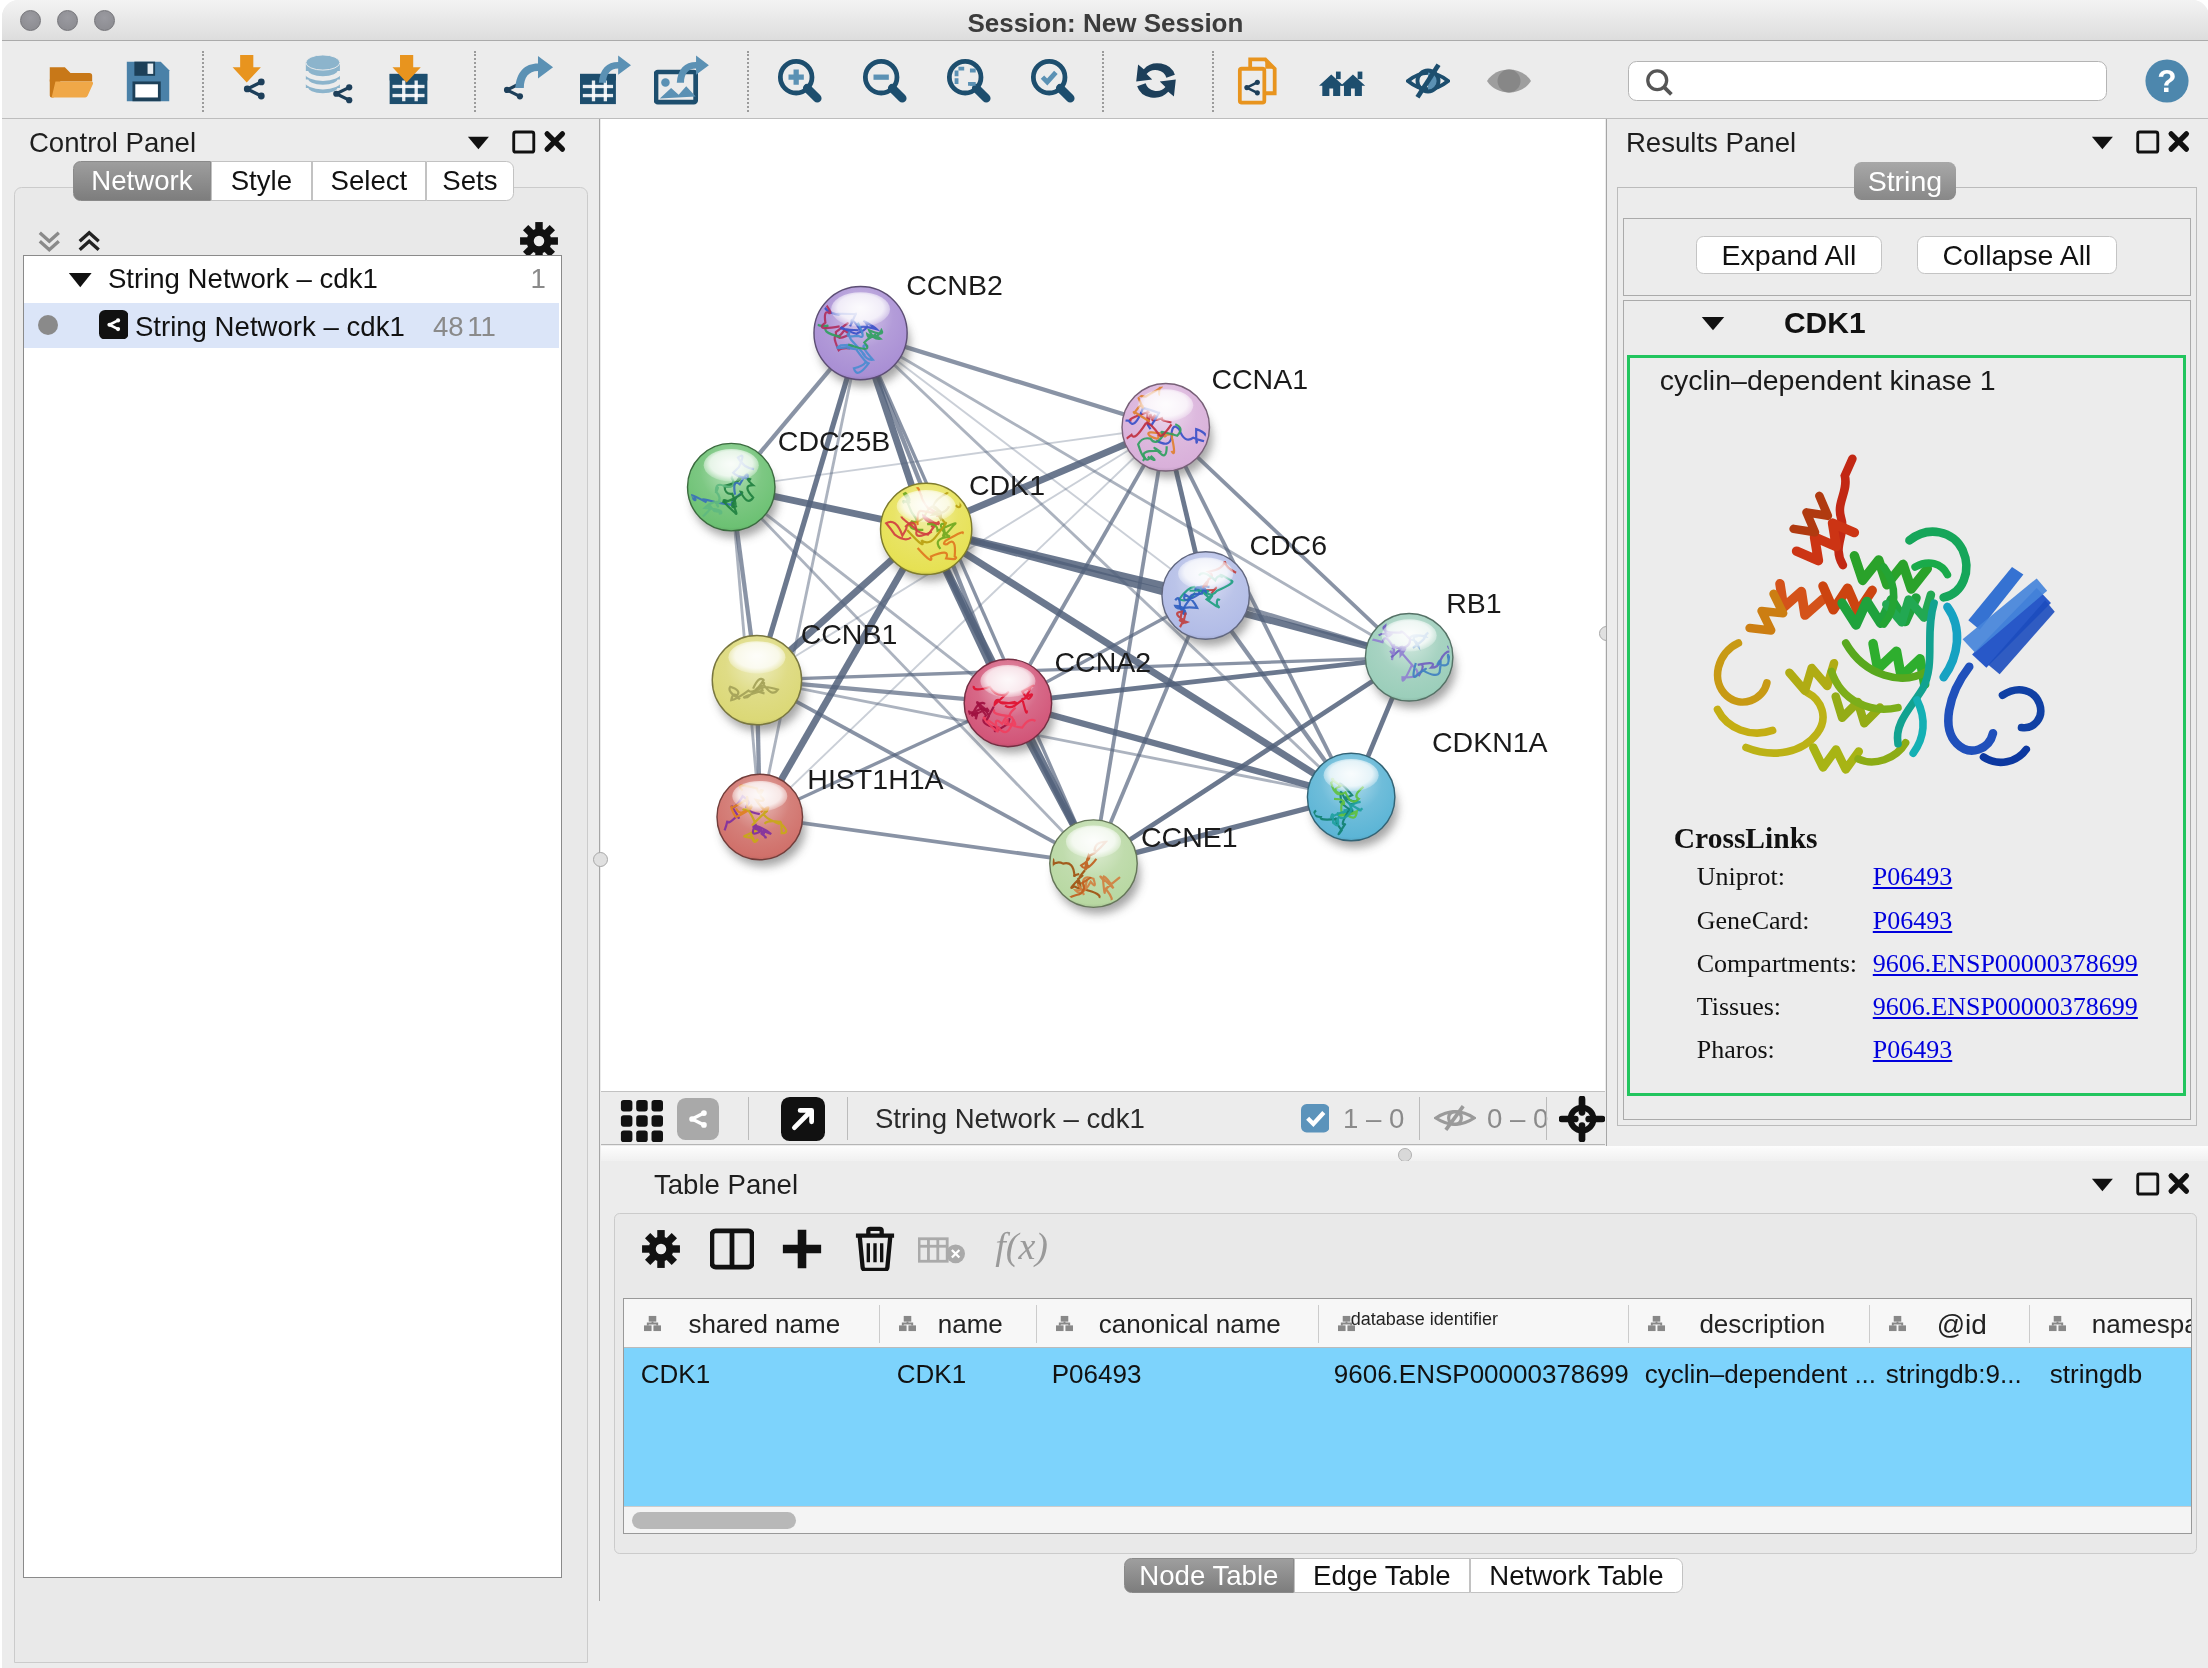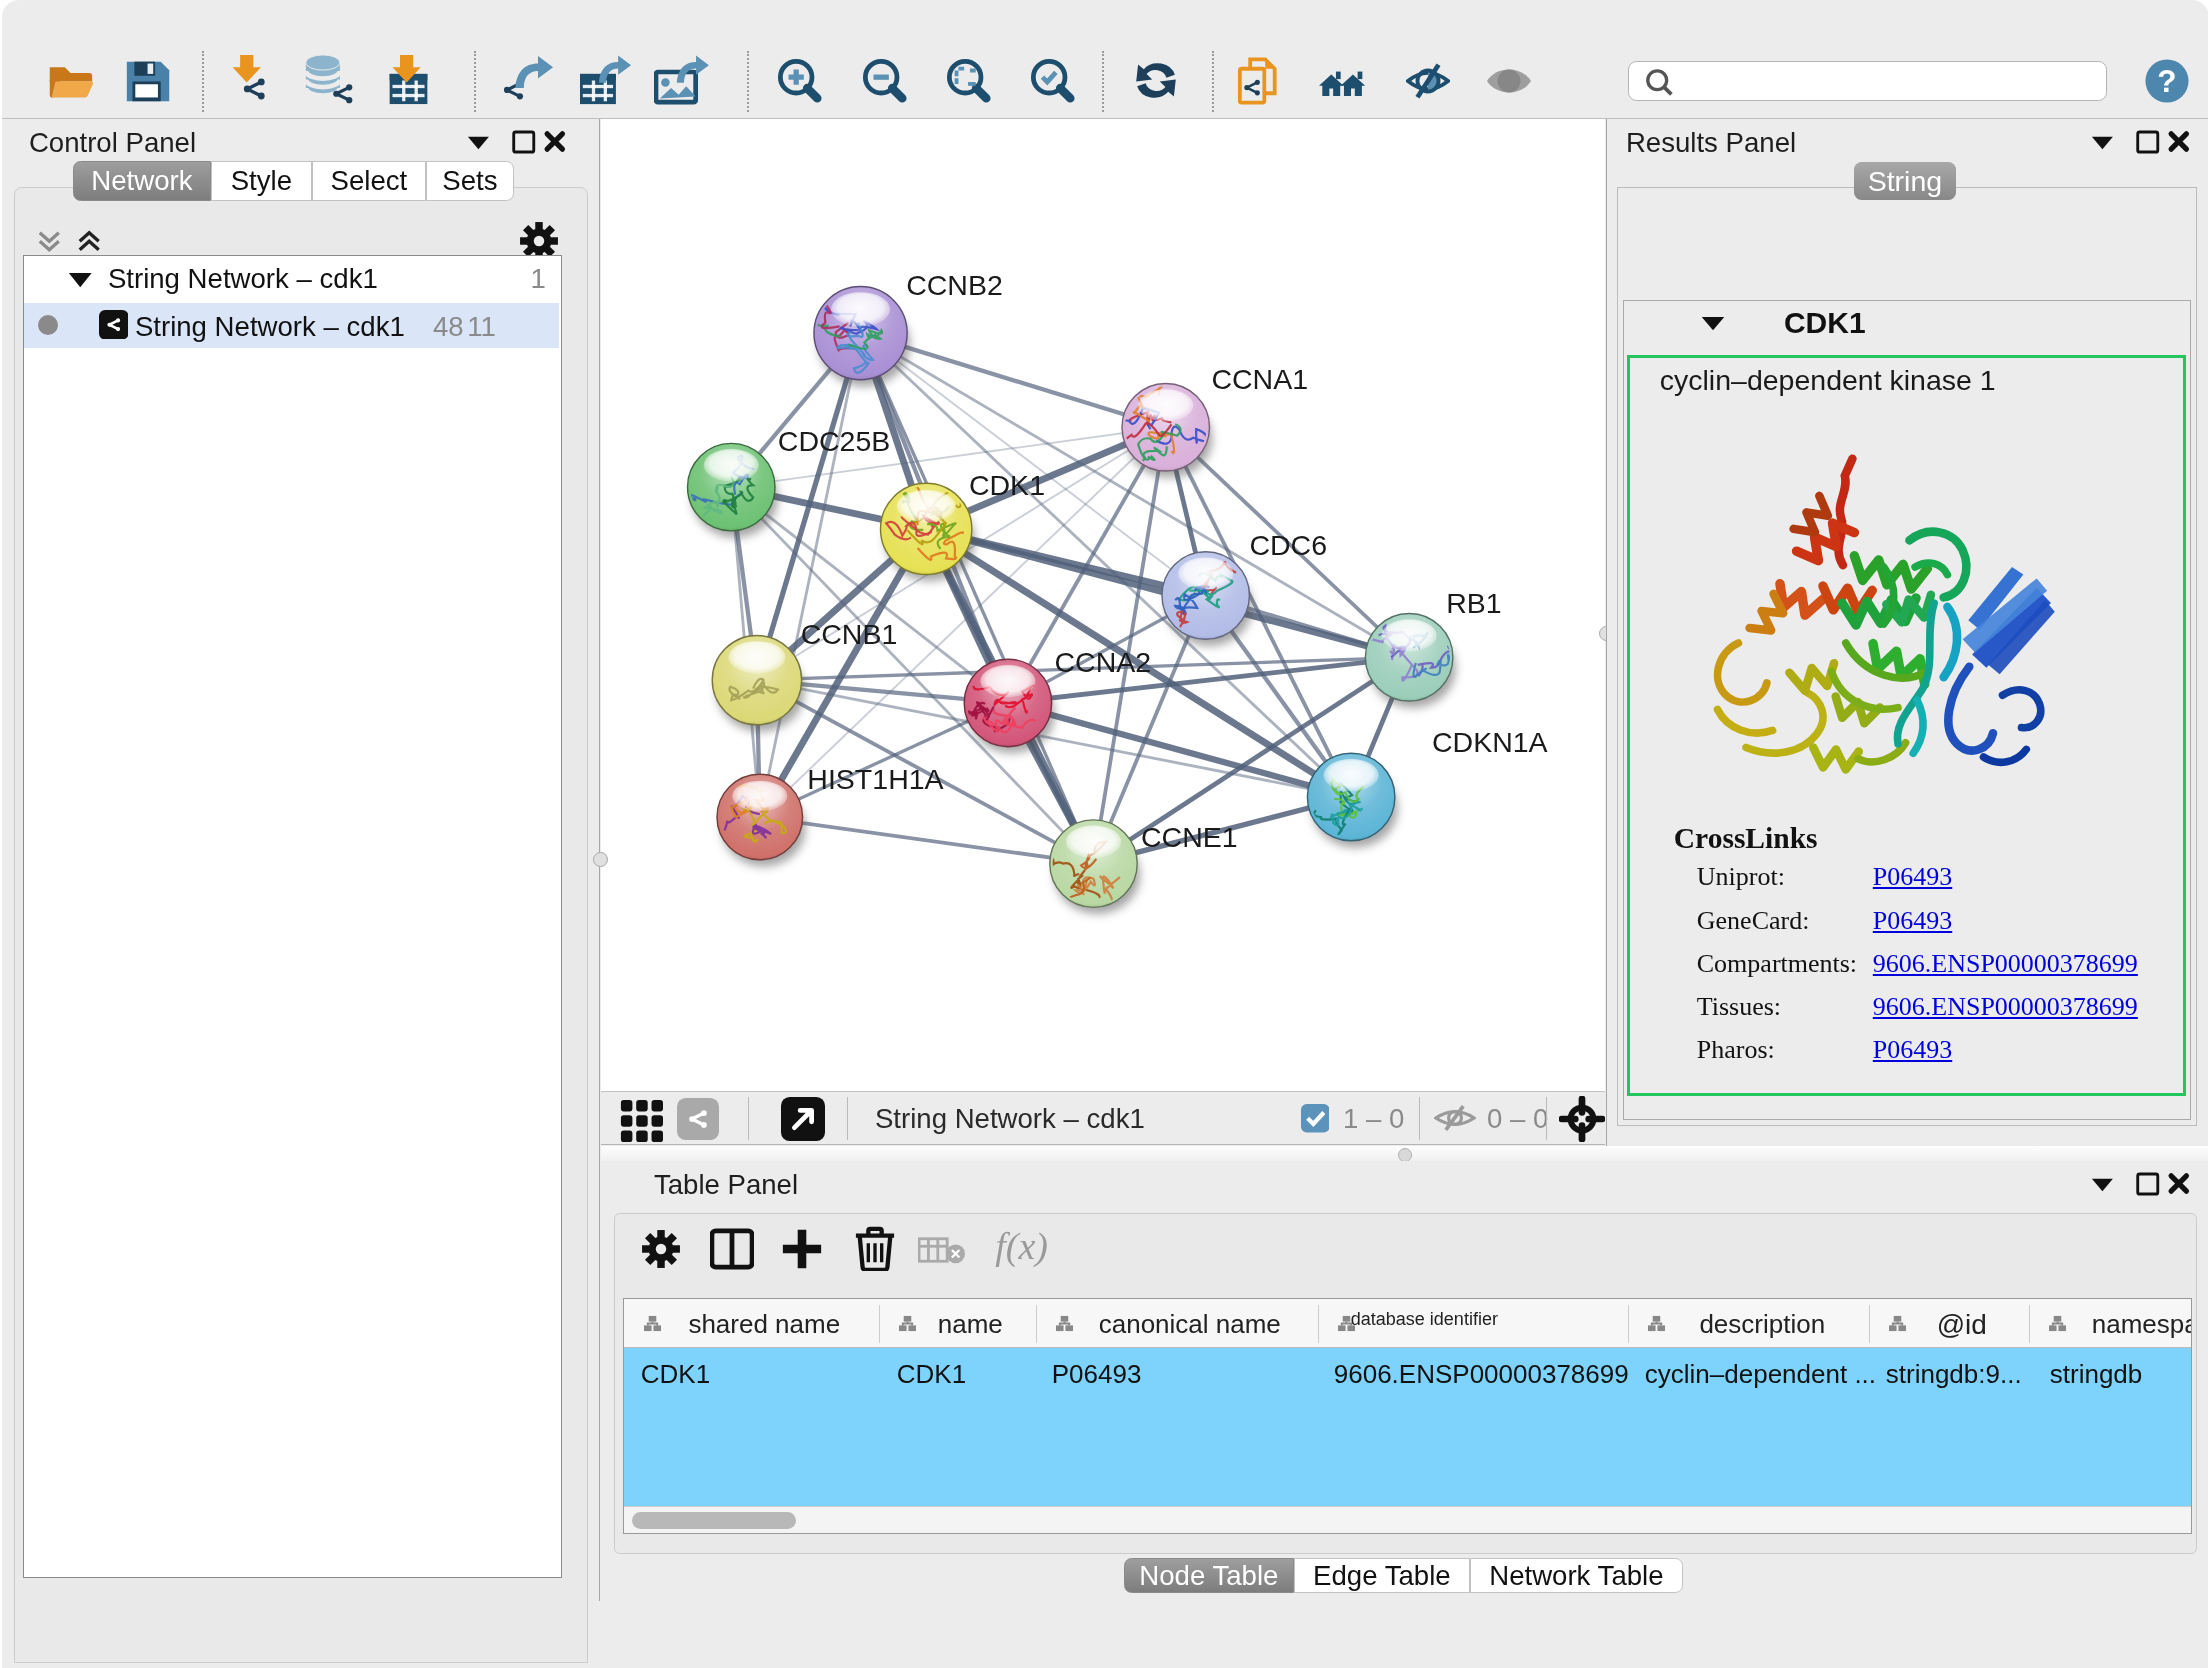--- a/index.html
+++ b/index.html
@@ -12,20 +12,26 @@
 .tsep { position:absolute; top:8.6px; height:61px; width:0; border-left:2.9px dotted #9b9b9b; }
 #searchbox { position:absolute; left:1626px; top:19px; width:479px; height:40px; background:#ffffff; border:1.9px solid #b4b4b4; border-radius:8.6px; }
 .panel-title { font-size:27.6px; color:#1e1e1e; }
 .tab { position:absolute; height:40px; background:#ffffff; border:1px solid #c2c2c2; font-size:27.6px; color:#111; text-align:center; line-height:38px; z-index:3; }
 .tabsel { background:linear-gradient(#9e9e9e,#7d7d7d); color:#fff; border-color:#8a8a8a; }
 .serif { font-family:"Liberation Serif", serif; }
 a.xlink { color:#0000dd; text-decoration:underline; }
 .gtxt { color:#8a8a8a; }
 </style></head><body>
 <div id="win">
+<div id="titlebar">
+      <div class="tl" style="left:18px"></div>
+      <div class="tl" style="left:55px"></div>
+      <div class="tl" style="left:92px"></div>
+      <div id="title">Session: New Session</div>
+    </div>
     <div id="toolbar">
       <svg class="abs" style="left:44px;top:14.3px" width="49" height="49" viewBox="0 0 52 52">
         <path d="M 4,12 h16 l6,6 h20 a3,3 0 0 1 3,3 v6 h-45 z" fill="#c87818"></path>
         <path d="M 4,12 v30 a2,2 0 0 0 2,2 h2 l8,-19 h-12 z" fill="#c87818"></path>
         <path d="M 10,27 h38 a2,2 0 0 1 1.8,2.8 l-5.6,12.4 a3,3 0 0 1 -2.7,1.8 h-35.5 z" fill="#f0a848"></path>
       </svg>
       <svg class="abs" style="left:122px;top:14.3px" width="49" height="49" viewBox="0 0 52 52">
         <path d="M 3,6 h36 l9,9 v33 h-45 z" fill="#4a81a8"></path>
         <rect x="11" y="6" width="22" height="15" fill="#1d4058"></rect>
         <rect x="25" y="8" width="6" height="11" fill="#e8eef2"></rect>
@@ -560,20 +566,24 @@
     <div class="abs" style="left:1396px;top:1148px;width:14.3px;height:14.3px;border-radius:50%;background:#d9d9d9;border:1px solid #b0b0b0"></div>
     <div class="abs" style="left:1604px;top:119px;width:605px;height:1027px;background:#ececec;border-left:1px solid #a6a6a6">
       <div class="abs panel-title" style="left:19px;top:7.6px">Results Panel</div>
       <svg class="abs" style="left:483px;top:10.5px" width="105" height="25" viewBox="0 0 110 26">
         <path d="M 2,7 h22 l-11,13 z" fill="#111"></path>
         <rect x="50" y="2" width="21" height="21" rx="2" fill="none" stroke="#111" stroke-width="3"></rect>
         <path d="M 85,4 l16,16 m0,-16 l-16,16" stroke="#111" stroke-width="5.5" stroke-linecap="round"></path>
       </svg>
       <div class="abs" style="left:10.5px;top:68px;width:580px;height:939px;background:#ececec;border:1px solid #bbbbbb"></div>
       <div class="abs" style="left:247px;top:43px;width:102px;height:38px;background:linear-gradient(#a8a8a8,#888888);border-radius:7.6px;color:#fff;font-size:28.5px;text-align:center;line-height:38px">String</div>
+      <div class="abs" style="left:16px;top:99px;width:568px;height:78px;background:#ececec;border:1px solid #aaaaaa">
+        <div class="abs" style="left:72px;top:17px;width:186px;height:38px;background:#fff;border:1px solid #c4c4c4;border-radius:7.6px;font-size:28.5px;text-align:center;line-height:36px;color:#111">Expand All</div>
+        <div class="abs" style="left:293px;top:17px;width:200px;height:38px;background:#fff;border:1px solid #c4c4c4;border-radius:7.6px;font-size:28.5px;text-align:center;line-height:36px;color:#111">Collapse All</div>
+      </div>
       <div class="abs" style="left:16px;top:181px;width:568px;height:820px;background:#ececec;border:1px solid #aaaaaa">
         <svg class="abs" style="left:74px;top:11.4px" width="30" height="25" viewBox="0 0 32 26">
           <path d="M 4,5 h24 l-12,14 z" fill="#111"></path>
         </svg>
         <div class="abs" style="left:160px;top:4.8px;font-size:30px;font-weight:bold;color:#111">CDK1</div>
         <div class="abs" style="left:2.9px;top:54px;width:559px;height:741px;background:#ececec;border:3px solid #22c55e">
           <div class="abs" style="left:30px;top:5.7px;font-size:28.5px;color:#1a1a1a">cyclin–dependent kinase 1</div>
           <svg class="abs" style="left:59px;top:95px" width="380" height="342" viewBox="0 0 400 360">
             <path d="M 162,118 C 150,98 166,86 160,68 C 155,52 168,40 164,24 L 172,6" fill="none" stroke="#c22814" stroke-width="9" stroke-linecap="round"></path>
             <g transform="rotate(-38 120 112)">

